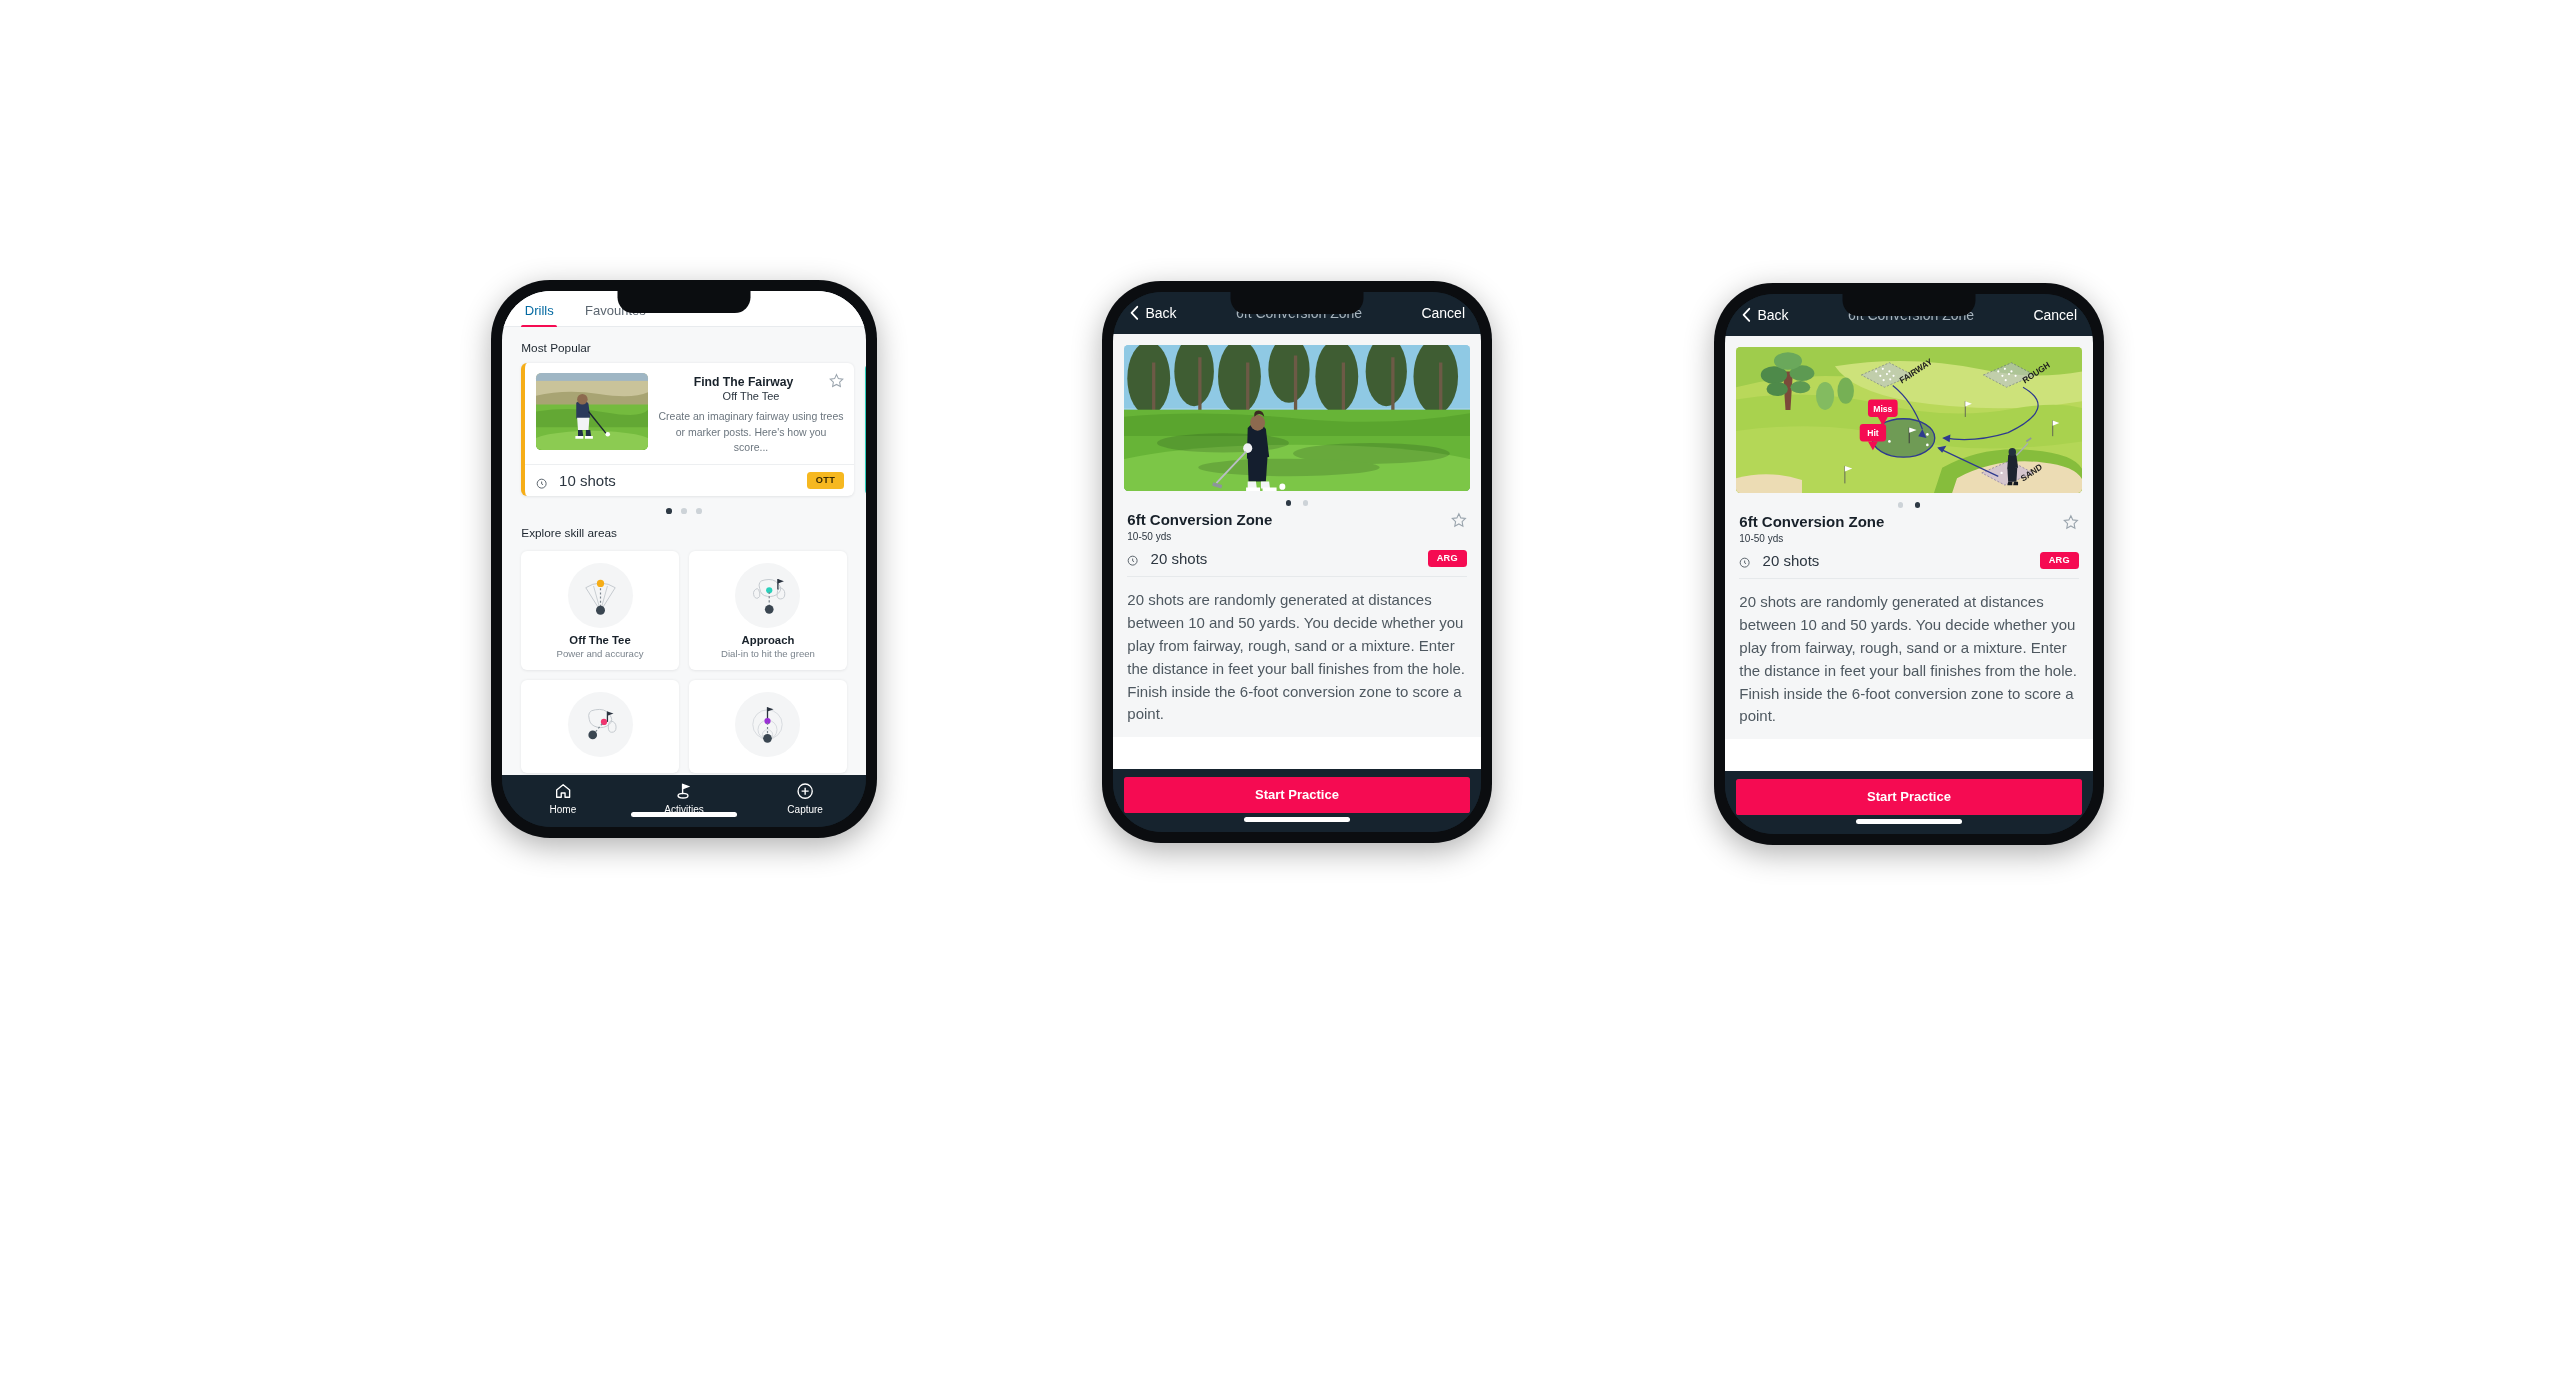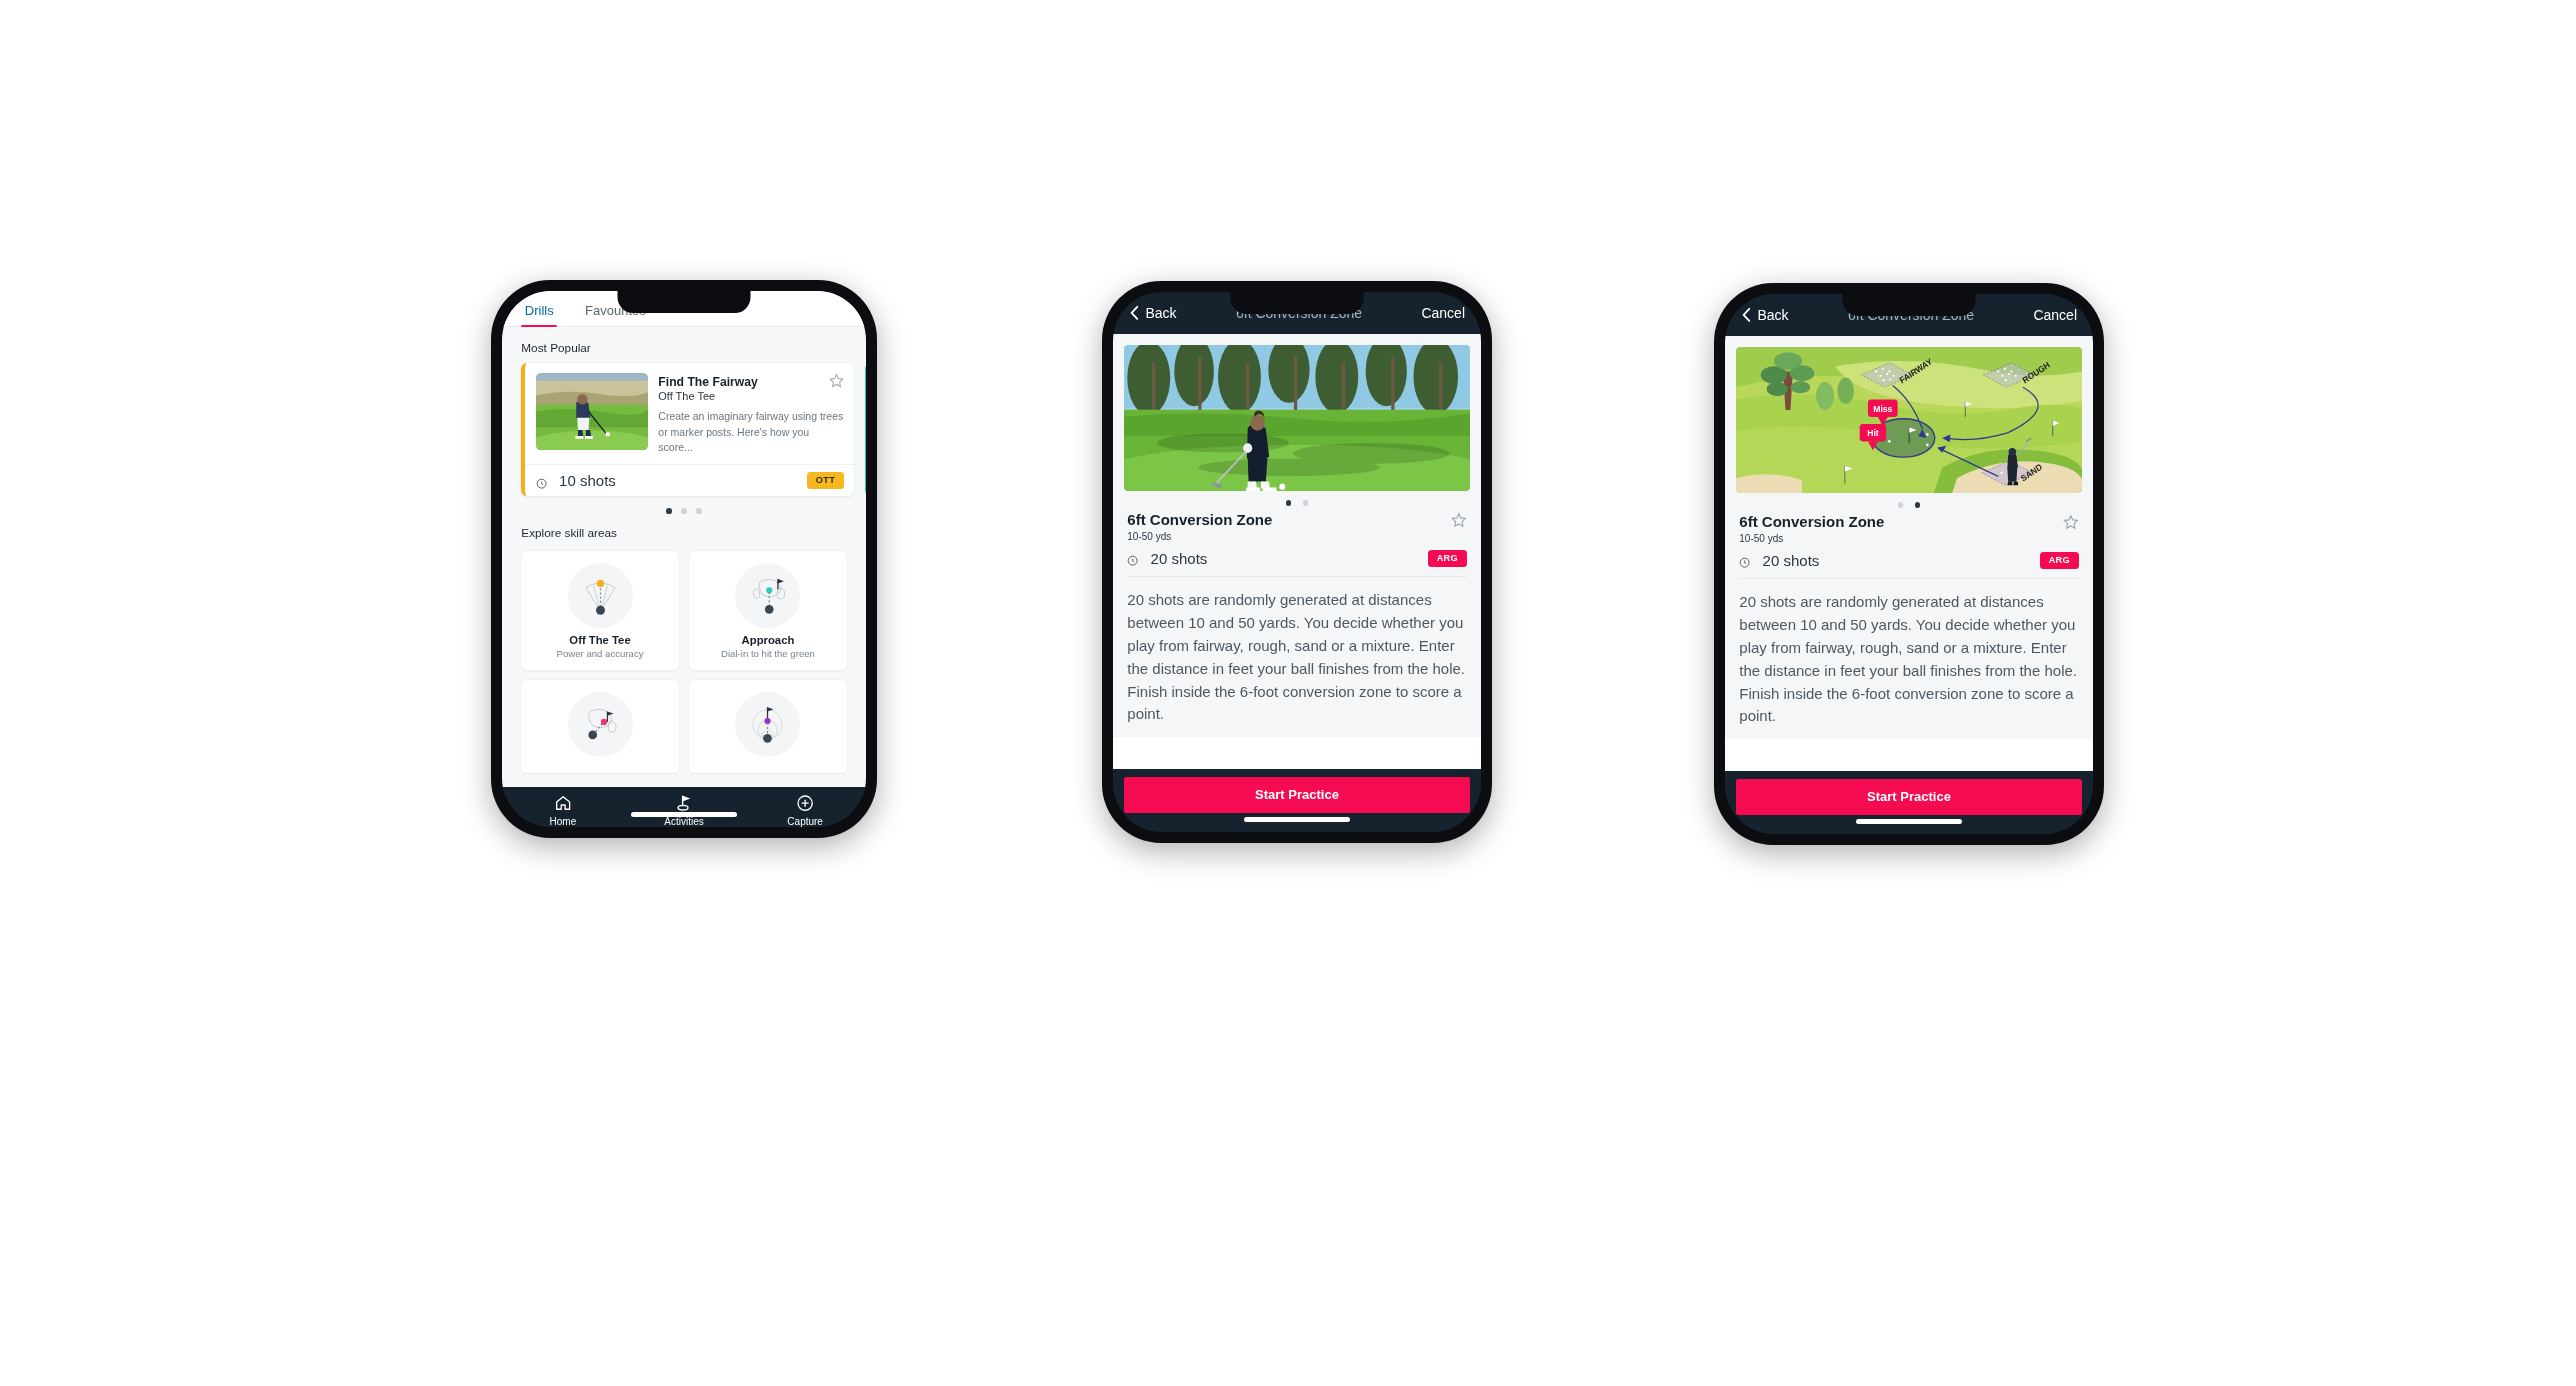--- a/index.html
+++ b/index.html
@@ -146,21 +146,21 @@
   }
   .drill-top { display: flex; padding: 9.6px 10.5px 8.7px; gap: 10.5px; }
   .drill-thumb {
     width: 112px; height: 77px;
     border-radius: 5.2px;
     flex: 0 0 auto;
     overflow: hidden;
     position: relative;
     background: linear-gradient(#b9cfa0, #76b83f);
   }
-  .drill-meta { flex: 1; min-width: 0; }
+  .drill-meta { flex: 1; min-width: 0; text-align: center; }
   .drill-title {
     font-size: 12.2px; font-weight: 700; color: #18212a;
     display: inline-block;
   }
   .drill-sub { font-size: 11px; color: #2c3640; margin-top: 1.7px; }
   .drill-desc {
     font-size: 10.5px; color: #6b757e;
     line-height: 1.46; margin-top: 7px;
   }
   .star {
@@ -202,21 +202,21 @@
     width: 65px; height: 65px;
     margin: 0 auto 6.1px;
     border-radius: 50%;
     background: #f4f5f6;
     display: flex; align-items: center; justify-content: center;
   }
   .skill-name { font-size: 11.3px; font-weight: 700; color: #18212a; }
   .skill-desc { font-size: 9.6px; color: #7a838c; margin-top: 2.6px; }
 
   .p1-bottomnav {
-    height: 40px;
+    height: 52px;
     background: #16232e;
     display: flex;
     align-items: flex-start;
     padding-top: 7px;
     flex: 0 0 auto;
     position: relative;
     z-index: 10;
   }
   .navitem {
     flex: 1; display: flex; flex-direction: column;

